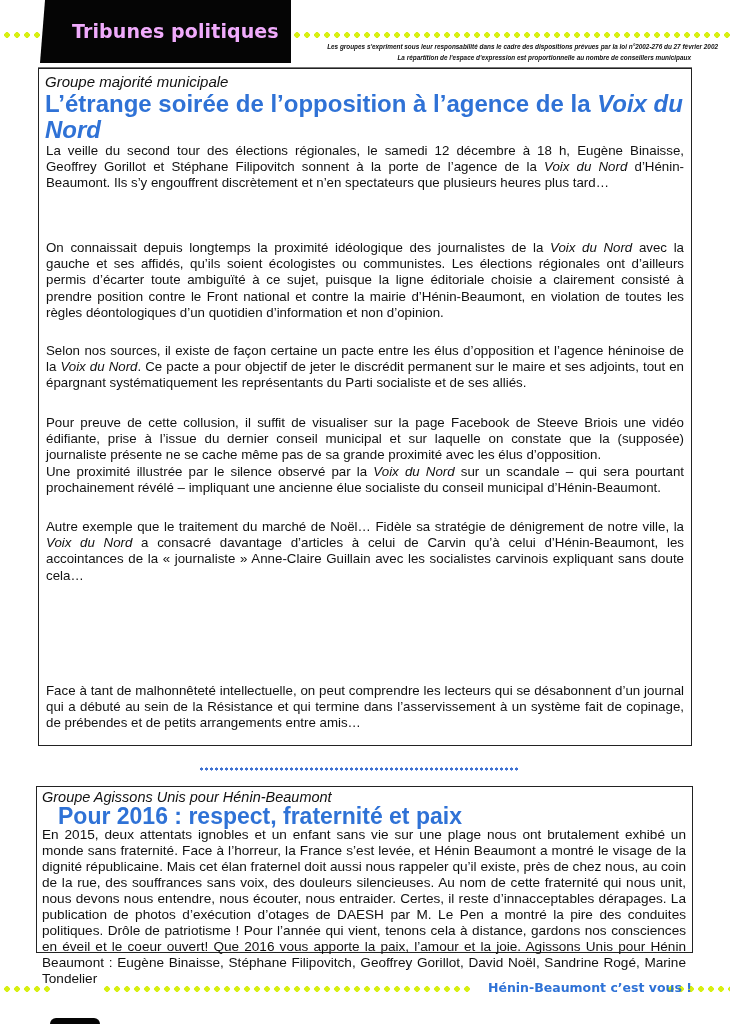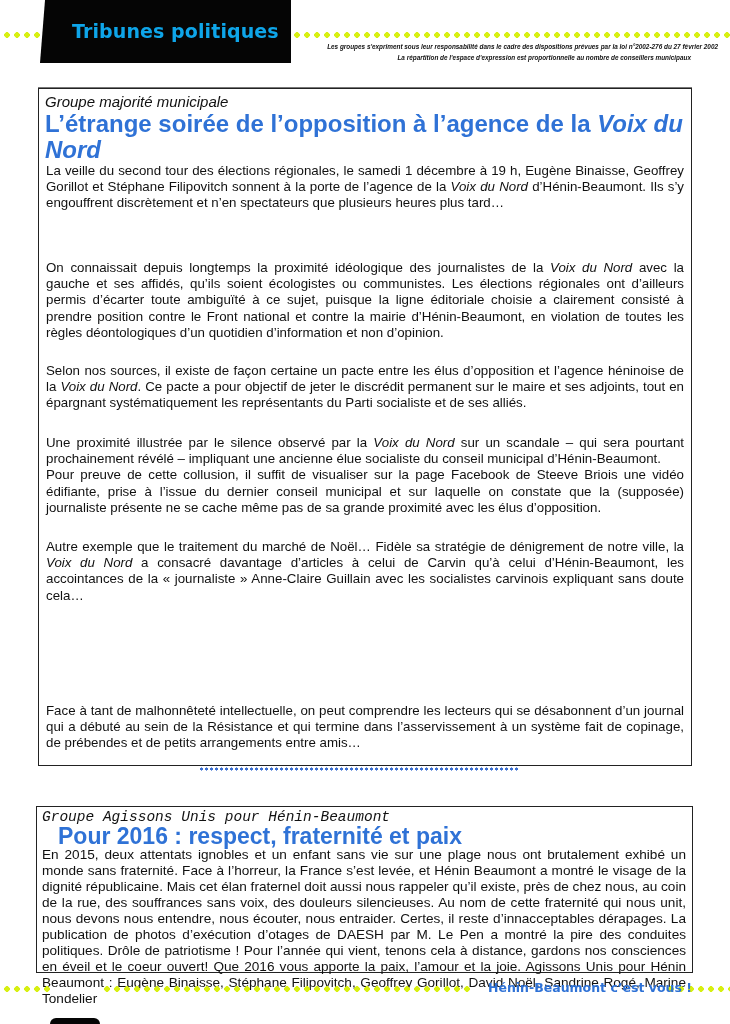--- a/index.html
+++ b/index.html
@@ -9,39 +9,39 @@
   .dots-lime { position: absolute; height: 8px;
     background-image: radial-gradient(circle, #d7ef12 2.6px, transparent 3px);
     background-size: 10px 8px; background-repeat: repeat-x; }
   .dots-blue { position: absolute; height: 4px;
     background-image: radial-gradient(circle, #3b6fd1 1.4px, transparent 1.7px);
     background-size: 5px 4px; background-repeat: repeat-x; }
 
   
   .title-tab { position: absolute; left: 40px; top: 0; width: 251px; height: 63px; background: #050505;
     clip-path: polygon(2% 0, 100% 0, 100% 100%, 0 100%); }
-  .title-tab span { position: absolute; left: 32px; top: 20px; color: #0ea5e9; font-weight: bold;
+  .title-tab span { position: absolute; left: 32px; top: 20px; color: #f0abfc; font-weight: bold;
     font-family: "DejaVu Sans", sans-serif; font-size: 19px; letter-spacing: 0.1px; }
 
   .legal { position: absolute; right: 12px; font-style: italic; font-weight: bold; font-size: 6.4px;
     color: #111; white-space: nowrap; font-family: "Liberation Sans", sans-serif; }
 
   
-  .box { position: absolute; border: 1.5px solid #222; background: #fff; box-sizing: border-box; margin-top: 20px; }
+  .box { position: absolute; border: 1.5px solid #222; background: #fff; box-sizing: border-box; }
   .box1 { left: 38px; top: 68px; width: 654px; height: 678px; box-shadow: 0 -1px 0 #777; }
   .box2 { left: 36px; top: 786px; width: 657px; height: 167px; }
 
   .group { font-style: italic; font-size: 15px; margin: 0; line-height: 16px; }
   .headline { color: #2f72d6; font-weight: bold; margin: 0; }
   .box1 .group { position: absolute; left: 6px; top: 5px; }
   .box1 .headline { position: absolute; left: 6px; top: 22px; font-size: 24px; line-height: 26px; }
   .body-text { position: absolute; left: 7px; right: 7px; font-size: 13.3px; line-height: 16.2px;
     text-align: justify; margin: 0; }
   .body-text p { margin: 0; }
-  .box2 .group { position: absolute; left: 5px; top: 2px; font-size: 14.5px; font-family: Liberation Mono, monospace; }
+  .box2 .group { position: absolute; left: 5px; top: 2px; font-size: 14.5px; }
   .box2 .headline { position: absolute; left: 21px; top: 17px; font-size: 23px; line-height: 24px; }
   .box2 .body-text { left: 5px; right: 6px; top: 40px; font-size: 13.6px; line-height: 16px; }
 
   .page-tab { position: absolute; left: 50px; top: 971px; width: 50px; height: 53px; background: #050505;
     border-radius: 6px 6px 0 0; margin-top: 47px; }
   .page-tab span { position: absolute; left: 11px; top: 3px; color: #fff; font-weight: bold; font-size: 19px;
     font-family: "DejaVu Sans", sans-serif; }
   .slogan { position: absolute; left: 472px; top: 980px; color: #2f72d6; font-weight: bold; font-size: 12.5px;
     font-family: "DejaVu Sans", sans-serif; white-space: nowrap; margin-left: 16px; }
   i { font-style: italic; }
@@ -55,31 +55,31 @@
   <span>Tribunes politiques</span>
 </div>
 <div class="legal" style="top:43px;">Les groupes s'expriment sous leur responsabilité dans le cadre des dispositions prévues par la loi n°2002-276 du 27 février 2002</div>
 <div class="legal" style="top:54px; right:39px;">La répartition de l'espace d'expression est proportionnelle au nombre de conseillers municipaux</div>
 
 <div class="box box1">
   <p class="group">Groupe majorité municipale</p>
   <h1 class="headline"><span>L’étrange soirée de l’opposition à l’agence de la </span><i>Voix du Nord</i></h1>
 
   <div class="body-text" style="top:74px;">
-    <p><span>La veille du second tour des élections régionales, le samedi 1 décembre à 19 h, Eugène Binaisse, Geoffrey Gorillot et Stéphane Filipovitch sonnent à la porte de l’agence de la </span><i>Voix du Nord</i><span> d’Hénin-Beaumont. Ils s’y engouffrent discrètement et n’en spectateurs que plusieurs heures plus tard…</span></p>
+    <p><span>La veille du second tour des élections régionales, le samedi 12 décembre à 18 h, Eugène Binaisse, Geoffrey Gorillot et Stéphane Filipovitch sonnent à la porte de l’agence de la </span><i>Voix du Nord</i><span> d’Hénin-Beaumont. Ils s’y engouffrent discrètement et n’en spectateurs que plusieurs heures plus tard…</span></p>
   </div>
   <div class="body-text" style="top:171px;">
     <p><span>On connaissait depuis longtemps la proximité idéologique des journalistes de la </span><i>Voix du Nord</i><span> avec la gauche et ses affidés, qu’ils soient écologistes ou communistes. Les élections régionales ont d’ailleurs permis d’écarter toute ambiguïté à ce sujet, puisque la ligne éditoriale choisie a clairement consisté à prendre position contre le Front national et contre la mairie d’Hénin-Beaumont, en violation de toutes les règles déontologiques d’un quotidien d’information et non d’opinion.</span></p>
   </div>
   <div class="body-text" style="top:274px;">
     <p><span>Selon nos sources, il existe de façon certaine un pacte entre les élus d’opposition et l’agence héninoise de la </span><i>Voix du Nord</i><span>. Ce pacte a pour objectif de jeter le discrédit permanent sur le maire et ses adjoints, tout en épargnant systématiquement les représentants du Parti socialiste et de ses alliés.</span></p>
   </div>
   <div class="body-text" style="top:346px;">
+    <p>Pour preuve de cette collusion, il suffit de visualiser sur la page Facebook de Steeve Briois une vidéo édifiante, prise à l’issue du dernier conseil municipal et sur laquelle on constate que la (supposée) journaliste présente ne se cache même pas de sa grande proximité avec les élus d’opposition.</p>
     <p><span>Une proximité illustrée par le silence observé par la </span><i>Voix du Nord</i><span> sur un scandale – qui sera pourtant prochainement révélé – impliquant une ancienne élue socialiste du conseil municipal d’Hénin-Beaumont.</span></p>
-    <p>Pour preuve de cette collusion, il suffit de visualiser sur la page Facebook de Steeve Briois une vidéo édifiante, prise à l’issue du dernier conseil municipal et sur laquelle on constate que la (supposée) journaliste présente ne se cache même pas de sa grande proximité avec les élus d’opposition.</p>
   </div>
   <div class="body-text" style="top:450px;">
     <p><span>Autre exemple que le traitement du marché de Noël… Fidèle sa stratégie de dénigrement de notre ville, la </span><i>Voix du Nord</i><span> a consacré davantage d’articles à celui de Carvin qu’à celui d’Hénin-Beaumont, les accointances de la « journaliste » Anne-Claire Guillain avec les socialistes carvinois expliquant sans doute cela…</span></p>
   </div>
   <div class="body-text" style="top:614px;">
     <p>Face à tant de malhonnêteté intellectuelle, on peut comprendre les lecteurs qui se désabonnent d’un journal qui a débuté au sein de la Résistance et qui termine dans l’asservissement à un système fait de copinage, de prébendes et de petits arrangements entre amis…</p>
   </div>
 </div>
 
 <div class="dots-blue" style="left:199px; top:767px; width:320px;"></div>

